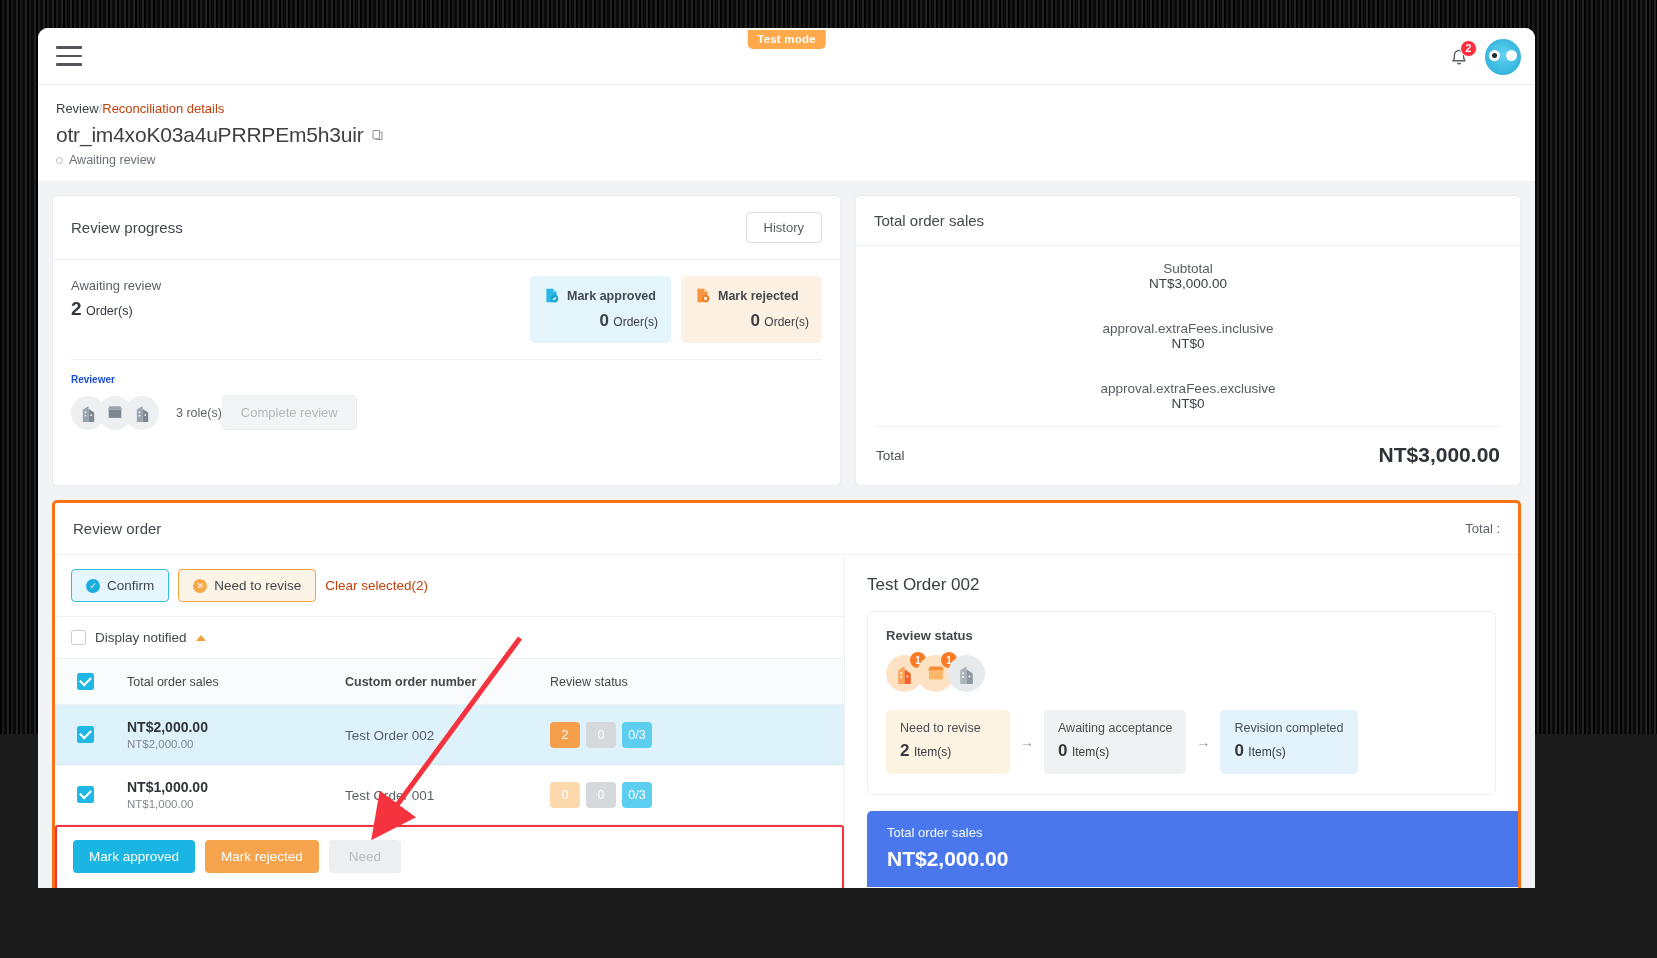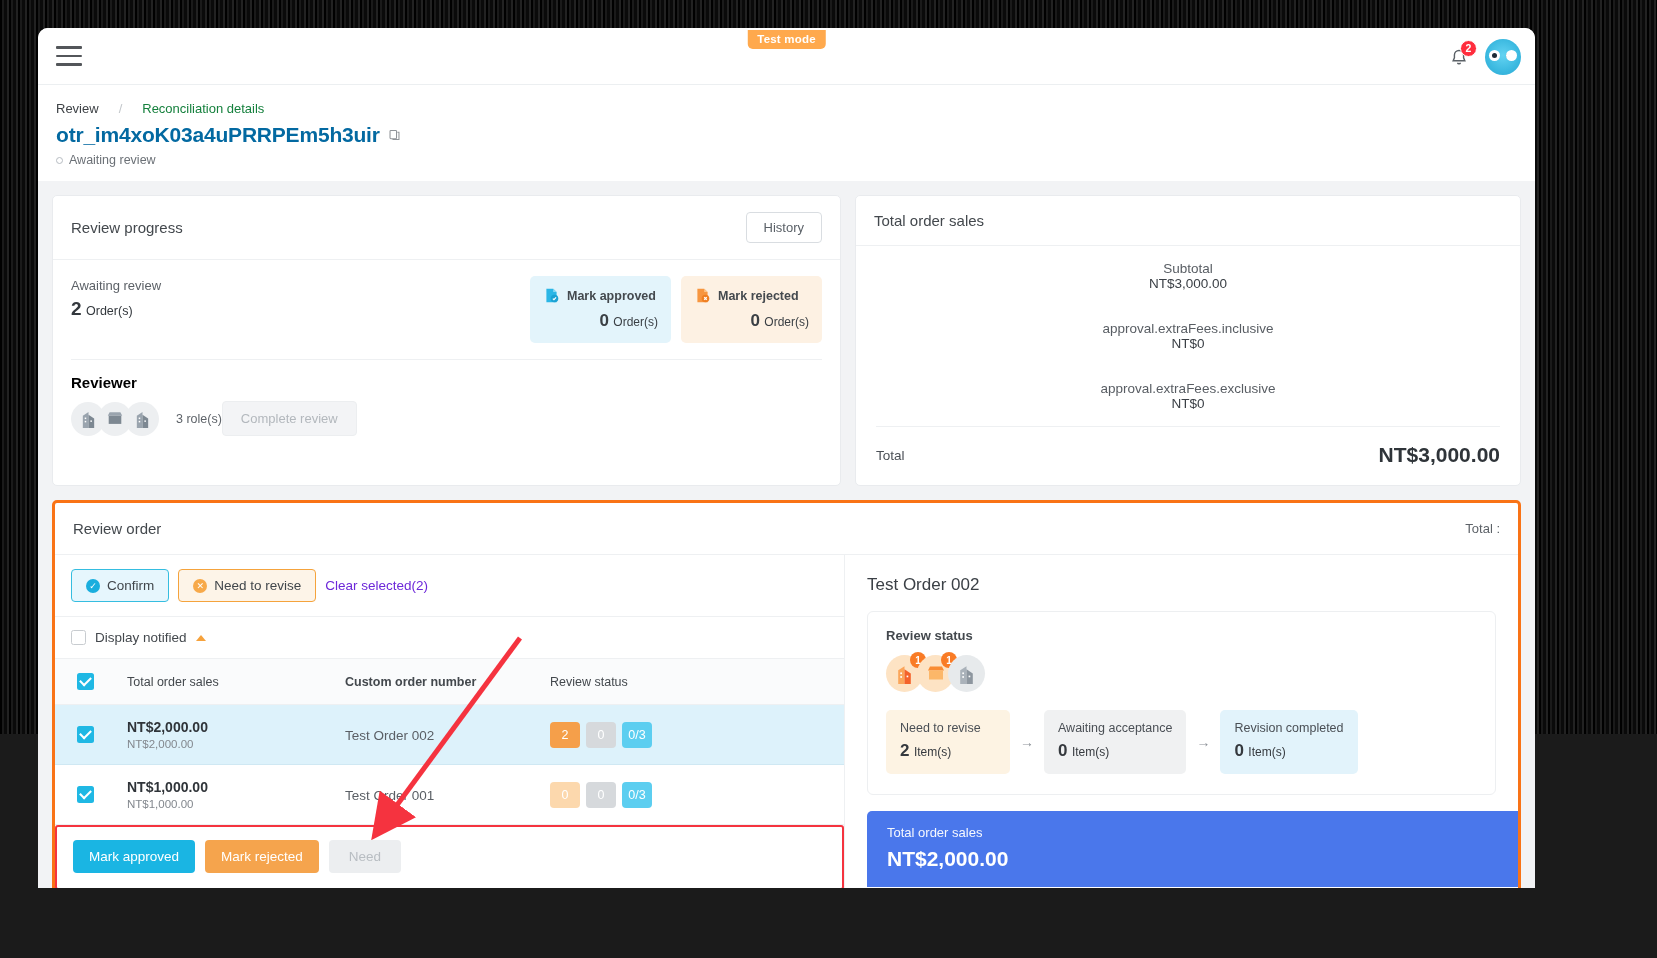--- a/index.html
+++ b/index.html
@@ -85,26 +85,26 @@
   .avatar:before{ left:4px;}
   .avatar:after{ right:4px;}
   .avatar i {
     position:absolute; top:14px; left:7px; width:5px; height:5px;
     background:#1d2b36; border-radius:50%;
     box-shadow: 14px 0 0 0 #1d2b36;
   }
 
   
   .page-head { padding: 16px 0 14px 18px; background:#fff; }
-  .crumbs { font-size: 13px; color:#6b6f73; display:flex; align-items:center; gap:20px;}
+  .crumbs { font-size: 13px; color:#6b6f73; display:flex; align-items:center; gap:0;}
   .crumbs .c1 { color:#3e4246; }
   .crumbs .sep { color:#c3c7cb; }
-  .crumbs .c2 { color:#15803d; }
+  .crumbs .c2 { color:#c2410c; }
   .title-row { display:flex; align-items:center; gap:8px; margin-top: 7px;}
-  .title { font-size: 21px; font-weight: bold; color:#0369a1; letter-spacing: -.2px;}
+  .title { font-size: 21px; font-weight: normal; color:#404040; letter-spacing: -.2px;}
   .copy-icon { cursor:pointer; opacity:.75;}
   .status-line { margin-top: 6px; display:flex; align-items:center; gap:6px; font-size:12.5px; color:#6b7076;}
   .status-dot { width:7px; height:7px; border-radius:50%; border:1.3px solid #b6bcc2; }
 
   
   .canvas { background:#f2f3f5; padding: 14px 14px 0 14px; }
 
   .row-2 { display:flex; gap:14px; align-items:stretch; }
   .card {
     background:#fff; border:1px solid #e9ebee; border-radius:5px;
@@ -132,21 +132,21 @@
   }
   .stat-tile.approved { background:#e3f4fb; }
   .stat-tile.rejected { background:#fdf1e3; margin-left: 10px;}
   .stat-top { display:flex; align-items:center; gap:7px; }
   .stat-top span { font-size:12.5px; color:#44494e; font-weight:bold;}
   .stat-bottom { text-align:right; margin-top:7px; color:#3a3f44;}
   .stat-bottom b { font-size:17px; }
   .stat-bottom span { font-size:12px; }
   .divider { height:1px; background:#eef0f2; margin: 16px 18px 0; }
   .reviewer-block { padding: 14px 18px 16px; }
-  .reviewer-label { font-size:15px; color:#000000; font-weight:bold;}
+  .reviewer-label { font-size:10px; color:#1d4ed8; font-weight:bold;}
   .reviewer-row { display:flex; align-items:center; margin-top:10px; }
   .avatars { display:flex; align-items:center;}
   .av {
     width:34px;height:34px;border-radius:50%;
     background:#edeff1; display:flex;align-items:center;justify-content:center;
     margin-right:-7px; position:relative;
   }
   .av:nth-child(3){ margin-right:9px;}
   .roles { font-size:12.5px; color:#5f6View; color:#5f646a; margin-left:8px;}
   .btn-disabled {
@@ -179,21 +179,21 @@
   .chip {
     display:flex; align-items:center; gap:7px;
     font-size:13.5px; padding:8px 14px; border-radius:4px; cursor:pointer;
     font-family:inherit;
   }
   .chip.confirm { background:#e6f6fd; border:1px solid #35bde0; color:#41464b;}
   .chip.revise { background:#fdf4e8; border:1px solid #f5a33c; color:#41464b;}
   .chip-dot { width:14px;height:14px;border-radius:50%; display:flex;align-items:center;justify-content:center; color:#fff; font-size:9px;}
   .chip.confirm .chip-dot { background:#1aaede;}
   .chip.revise .chip-dot { background:#f7a94a;}
-  .clear-link { font-size:13.5px; color:#6d28d9; cursor:pointer;}
+  .clear-link { font-size:13.5px; color:#c2410c; cursor:pointer;}
   .toolbar-sep { height:1px; background:#eef0f2;}
   .notify-row { display:flex; align-items:center; gap:9px; padding: 13px 16px; }
   .cb-empty { width:15px;height:15px;border:1.4px solid #c8ccd0; border-radius:2.5px; background:#fff; cursor:pointer;}
   .notify-row span { font-size:13.5px; color:#43484d;}
   .caret-up { width:0;height:0;border-left:5px solid transparent;border-right:5px solid transparent;border-bottom:6px solid #f6a23c; cursor:pointer;}
   table.order-tbl { width:100%; border-collapse:collapse;}
   table.order-tbl th {
     background:#fafbfc; text-align:left; font-size:12.5px; color:#43484d;
     padding: 14px 0; font-weight:normal; border-top:1px solid #eef0f2; border-bottom:1px solid #eef0f2;
   }

